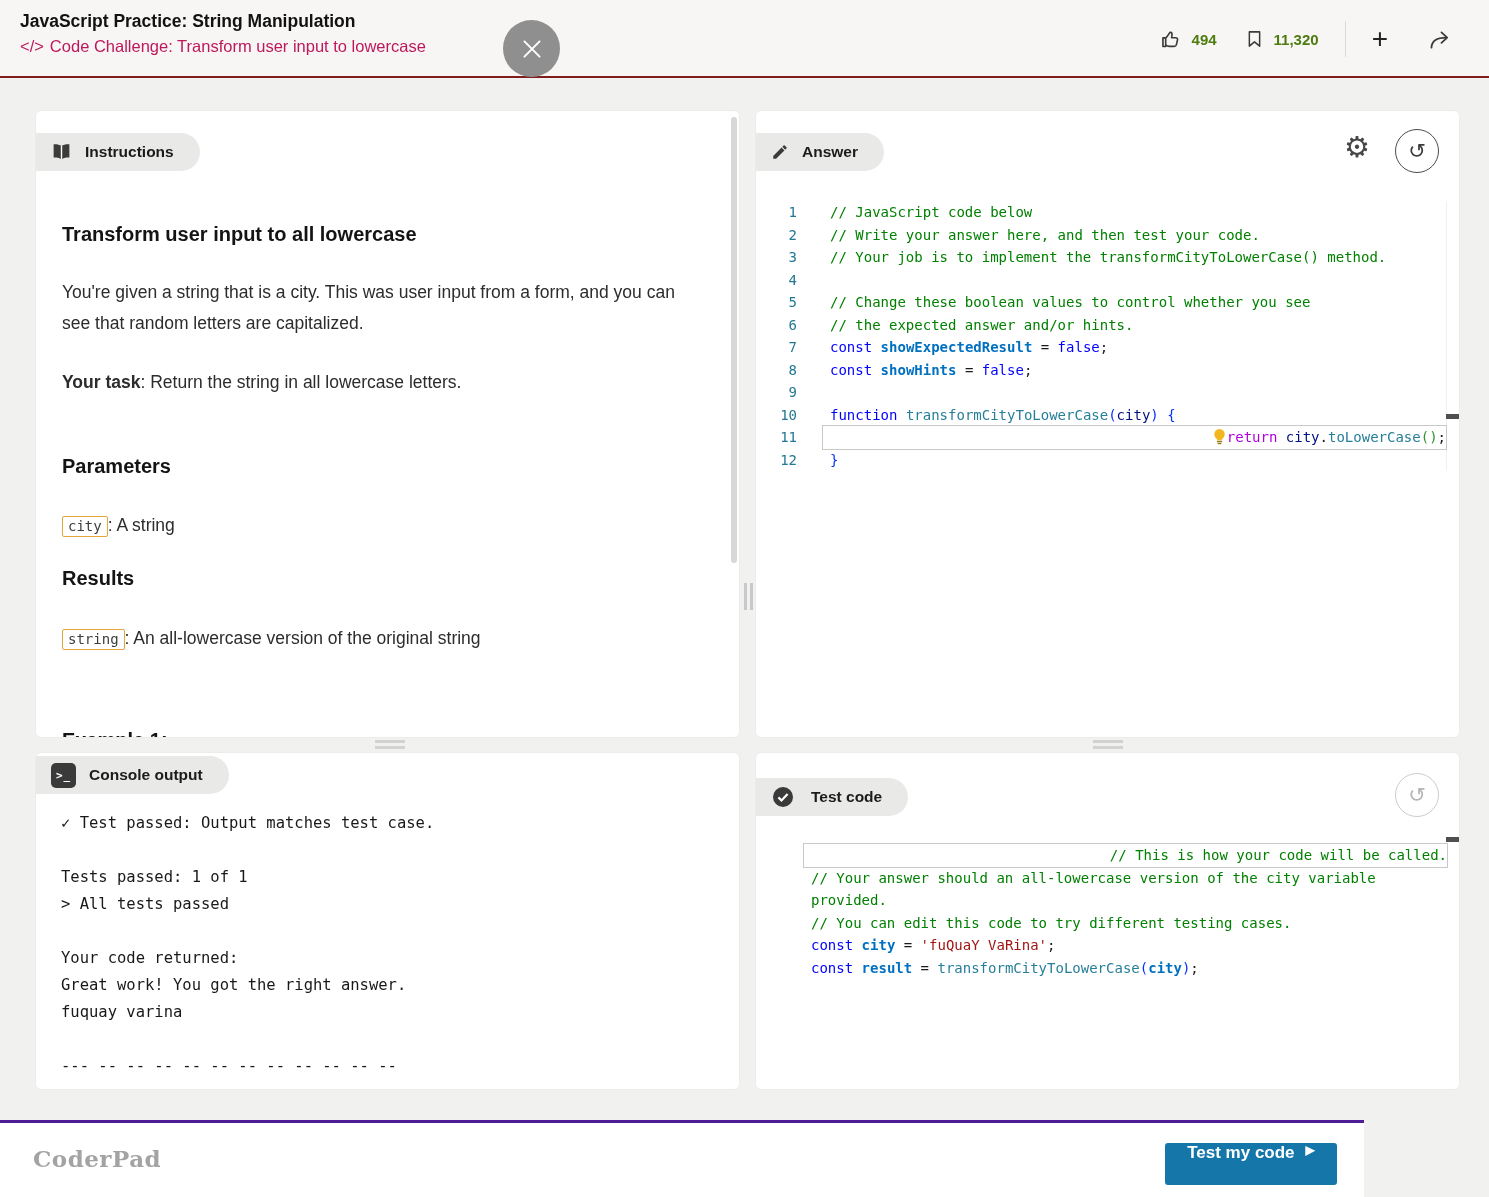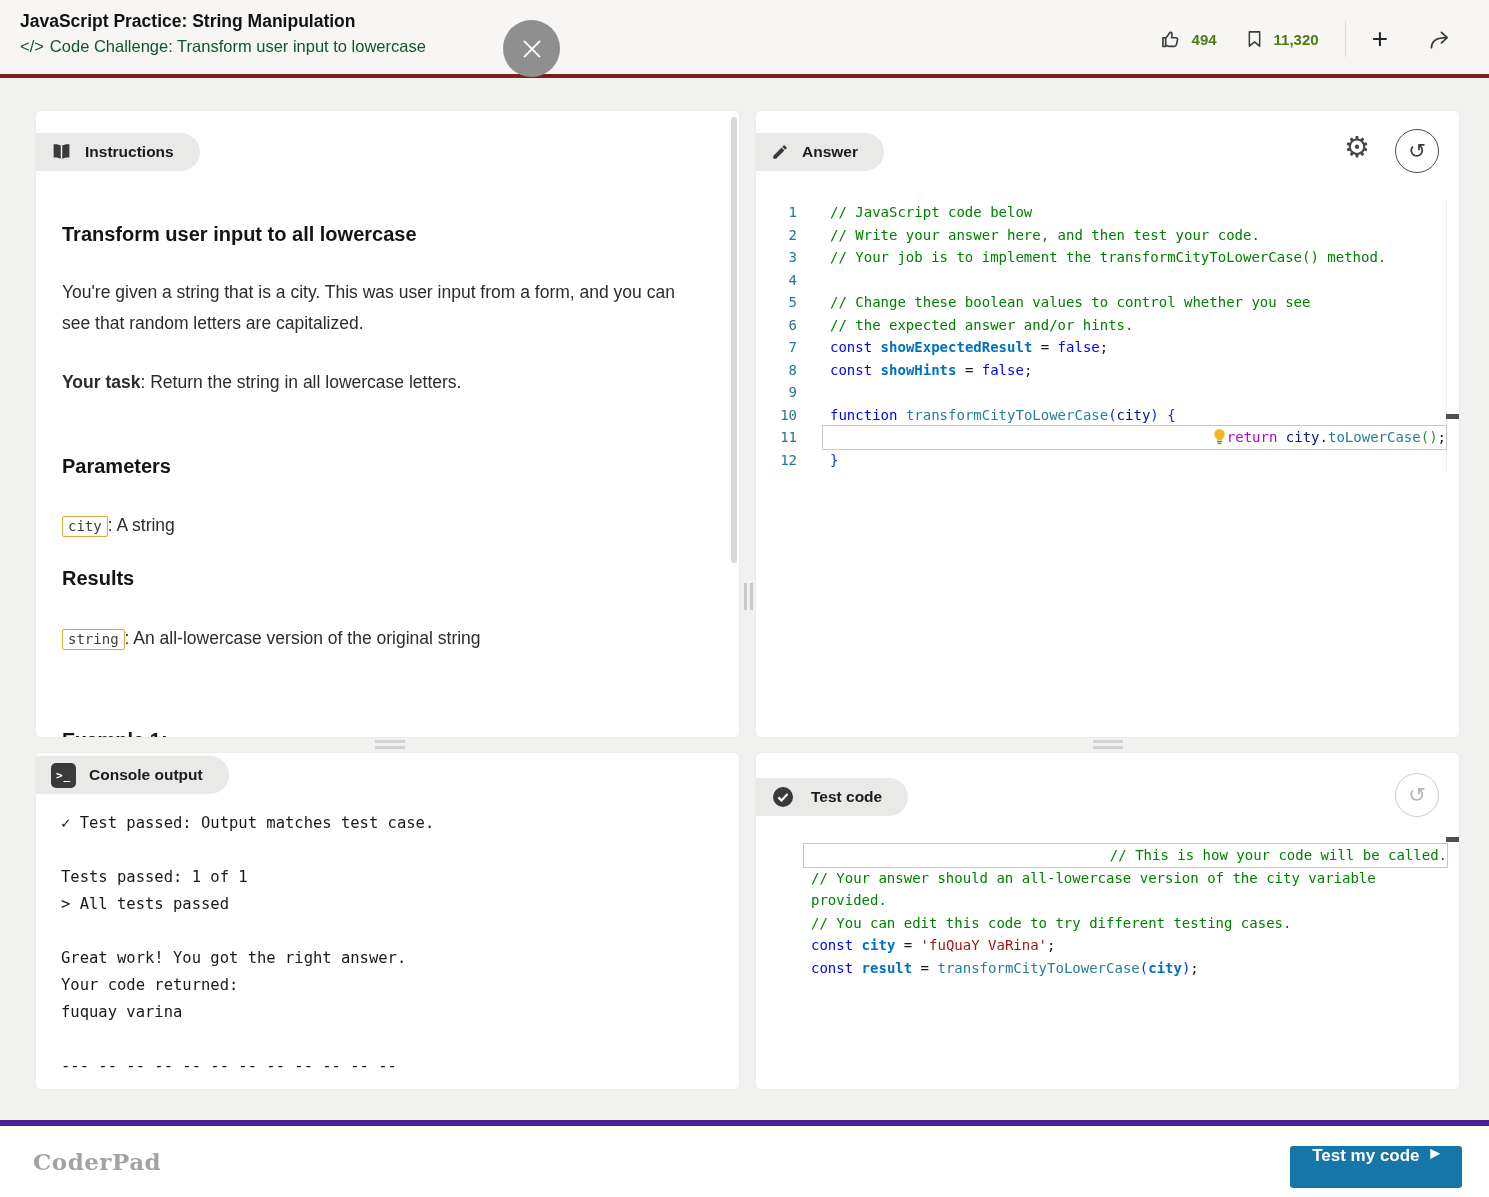--- a/index.html
+++ b/index.html
@@ -5,24 +5,24 @@
   * { margin:0; padding:0; box-sizing:border-box; }
   html,body { width:1489px; height:1197px; }
   body { position:relative; overflow:hidden; background:#f1f1ef;
          font-family:"Liberation Sans", sans-serif; color:#1c1c1c; }
 
   
   .left-edge { position:absolute; left:0; top:28; width:2; height:1064; background:#8f8f8f; z-index:6; }
 
   
   header { position:absolute; left:0; top:0; width:1489px; height:78px;
-           background:#f7f6f4; border-bottom:4px solid #7f1d1d; z-index:4; }
+           background:#f7f6f4; border-bottom:2px solid #7f1d1d; z-index:4; }
   .hd-text { position:absolute; left:20px; top:11px; }
   .hd-title { font-size:17.5px; font-weight:700; color:#121212; margin-bottom:5px; }
-  .hd-sub { font-size:16.5px; color:#14532d; }
+  .hd-sub { font-size:16.5px; color:#be185d; }
   .hd-sub .tag { margin-right:6px; }
   .hd-stats { position:absolute; right:36px; top:22px; height:34px; display:flex; align-items:center; }
   .stat { display:flex; align-items:center; gap:10px; font-size:15px; font-weight:600; color:#4d7c0f; }
   .stat svg { display:block; }
   .sp26 { width:28px; }
   .vdiv { width:1px; height:36px; background:#dbdad7; margin:0 26px; }
   .plus-btn { background:none; border:none; font-size:28px; font-weight:300; color:#232323; cursor:pointer; line-height:1; margin-right:40px; font-family:"Liberation Sans",sans-serif; }
   .close-btn { position:absolute; left:503px; top:20px; width:57px; height:57px; border-radius:50%;
                background:#8f8f8f; border:none; z-index:30; display:flex; align-items:center; justify-content:center; cursor:pointer; }
 
@@ -85,21 +85,21 @@
   .sb { position:absolute; right:2px; top:6px; width:6px; height:446px; border-radius:3px; background:#d8d8d8; cursor:pointer; }
 
   
   .vhandle { position:absolute; left:744px; top:505px; display:flex; gap:3px; cursor:col-resize; }
   .vhandle i { width:3px; height:27px; background:#c9c9c9; }
   .hhandle { position:absolute; top:662px; width:30px; display:flex; flex-direction:column; gap:3px; cursor:row-resize; }
   .hhandle i { height:3px; background:#d2d2d2; }
   #hh1 { left:375px; } #hh2 { left:1093px; }
 
   
-  footer { position:absolute; left:0; top:1120px; width:1489px; height:77px; background:#fff; border-top:6px solid #4c1d95; }
+  footer { position:absolute; left:0; top:1120px; width:1364px; height:77px; background:#fff; border-top:3px solid #4c1d95; }
   .brand { position:absolute; left:33px; top:22px; font-family:"DejaVu Serif", serif; font-weight:700;
            font-size:23px; color:#a3a3a3; letter-spacing:0.5px; }
   .test-btn { position:absolute; right:27px; top:20px; width:172px; height:42px; background:#1577a9;
               color:#fff; font-size:17px; font-weight:700; border:none; border-radius:3px;
               display:flex; align-items:flex-start; justify-content:center; gap:11px; cursor:pointer;
               font-family:"Liberation Sans",sans-serif; }
   .test-btn .play { font-size:12px; }
 </style>
 </head>
 <body>
@@ -190,21 +190,21 @@
         <div class="code-line"><span class="gutter">12</span><span class="cbody"><span class="tok-b1">}</span></span></div>
       </div>
     <div class="ovr"></div>
   </section>
 
   <section class="panel" id="p-con">
     <div class="tab">
       <span class="term-ic">&gt;_</span>
       <span>Console output</span>
     </div>
-    <div class="console-out"><div>✓ Test passed: Output matches test case.</div><div>&nbsp;</div><div>Tests passed: 1 of 1</div><div>&gt; All tests passed</div><div>&nbsp;</div><div>Great work! You got the right answer.</div><div>Your code returned:</div><div>fuquay varina</div><div>&nbsp;</div><div>--- -- -- -- -- -- -- -- -- -- -- --</div></div>
+    <div class="console-out"><div>✓ Test passed: Output matches test case.</div><div>&nbsp;</div><div>Tests passed: 1 of 1</div><div>&gt; All tests passed</div><div>&nbsp;</div><div>Your code returned:</div><div>Great work! You got the right answer.</div><div>fuquay varina</div><div>&nbsp;</div><div>--- -- -- -- -- -- -- -- -- -- -- --</div></div>
   </section>
 
   <section class="panel" id="p-test">
     <div class="tab">
       <svg viewBox="0 0 24 24" width="24" height="24">
           <circle cx="12" cy="12" r="10" fill="#3a3a3a"></circle>
           <path d="M7.4 12.4l3.1 3.1 6.1-6.6" stroke="#fff" stroke-width="2.2" fill="none"></path>
         </svg>
       <span>Test code</span>
     </div>

